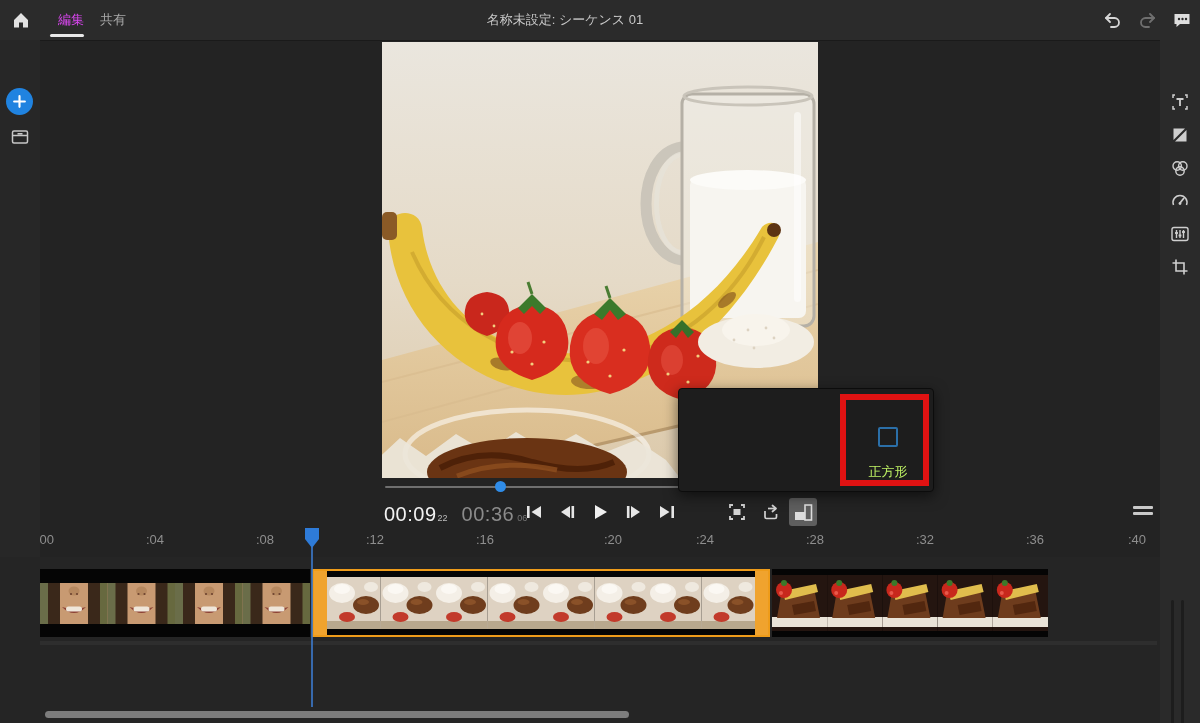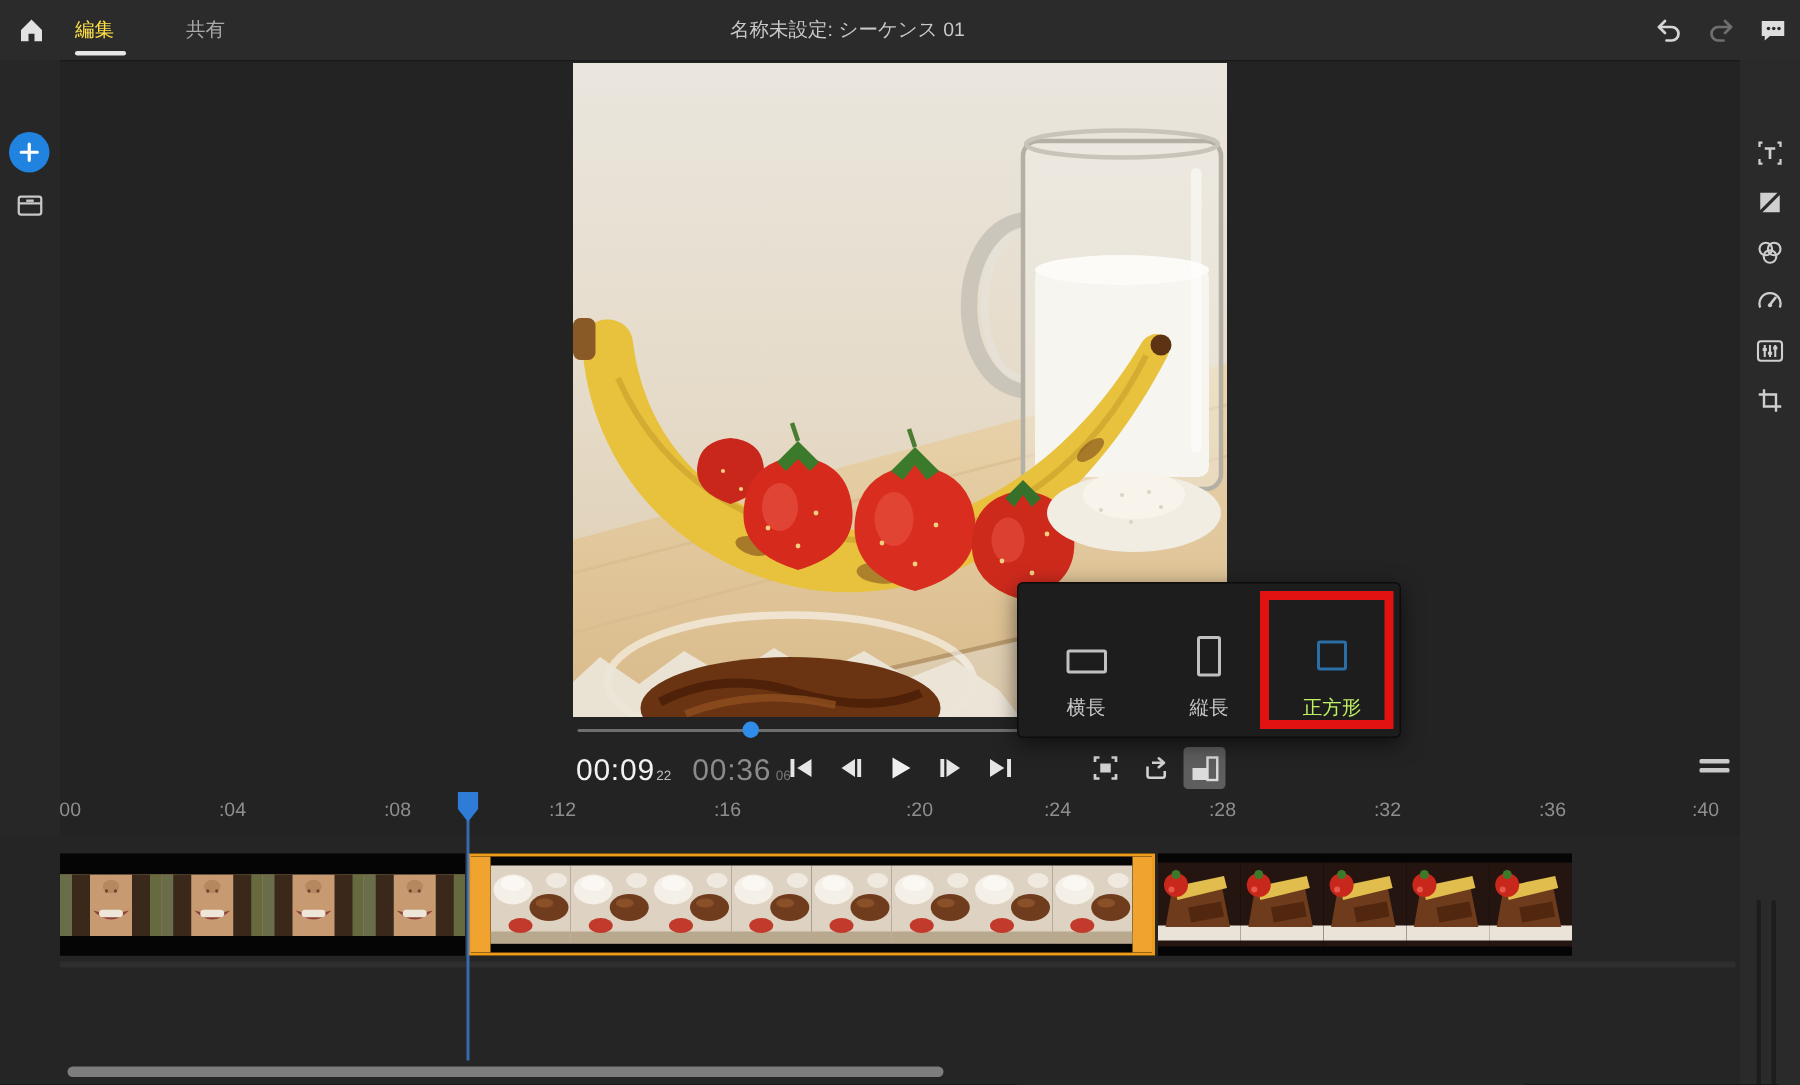--- a/index.html
+++ b/index.html
@@ -1,22 +1,22 @@
 <!DOCTYPE html>
 <html><head>
 <meta charset="utf-8">
 <style>
   html,body{margin:0;padding:0;background:#111;}
   .app{position:relative;width:1200px;height:723px;background:#232323;overflow:hidden;
        font-family:"Liberation Sans","DejaVu Sans",sans-serif;color:#ddd;-webkit-font-smoothing:antialiased;}
   
   .topbar{position:absolute;left:0;top:0;width:1200px;height:40px;background:#2b2b2b;border-bottom:1px solid #1a1a1a;}
   .tab{position:absolute;top:0;height:40px;line-height:40px;font-size:13px;cursor:pointer;}
-  .tab-edit{left:50px;width:34px;text-align:left;color:#fde047;}
-  .tab-share{left:96px;width:34px;text-align:center;color:#a8a8a8;margin-left:24px;}
+  .tab-edit{left:50px;width:34px;text-align:right;color:#d946ef;}
+  .tab-share{left:96px;width:34px;text-align:center;color:#a8a8a8;}
   .tab-underline{position:absolute;left:50px;top:34px;width:34px;height:3px;background:#e8e8e8;border-radius:2px;}
   .doc-title{position:absolute;left:0;top:0;width:1130px;height:40px;line-height:40px;text-align:center;
              font-size:13px;color:#c9c9c9;}
   .icon-btn{position:absolute;width:26px;height:26px;top:7px;display:flex;align-items:center;justify-content:center;}
   
   .left-rail{position:absolute;left:0;top:40px;width:40px;height:683px;background:#272727;}
   .right-rail{position:absolute;left:1160px;top:40px;width:40px;height:683px;background:#2a2a2a;}
   .rail-btn{position:absolute;left:7px;width:26px;height:26px;display:flex;align-items:center;justify-content:center;}
   .add-btn{position:absolute;left:6px;top:48px;width:27px;height:27px;border-radius:50%;background:#2083e0;
            display:flex;align-items:center;justify-content:center;}
@@ -337,28 +337,20 @@
       <rect x="13" y="4" width="6.5" height="15" fill="#5e5e5e" stroke="#dcdcdc" stroke-width="1.6"></rect>
     </svg>
   </div>
 
   <div class="tl-menu">
       <span></span>
       <span></span>
     </div>
 
   <div class="popup">
-    <div class="popup-opt" style="left:7px;">
-      <div class="shape landscape"></div>
-      <div class="popup-label">横長</div>
-    </div>
-    <div class="popup-opt" style="left:89px;">
-      <div class="shape portrait"></div>
-      <div class="popup-label">縦長</div>
-    </div>
     <div class="popup-opt" style="left:171px;">
       <div class="shape square"></div>
       <div class="popup-label blue">正方形</div>
     </div>
   </div>
   <div class="red-box"></div>
 
   <div class="tracks"></div>
   <div class="lane-sep"></div>
 

